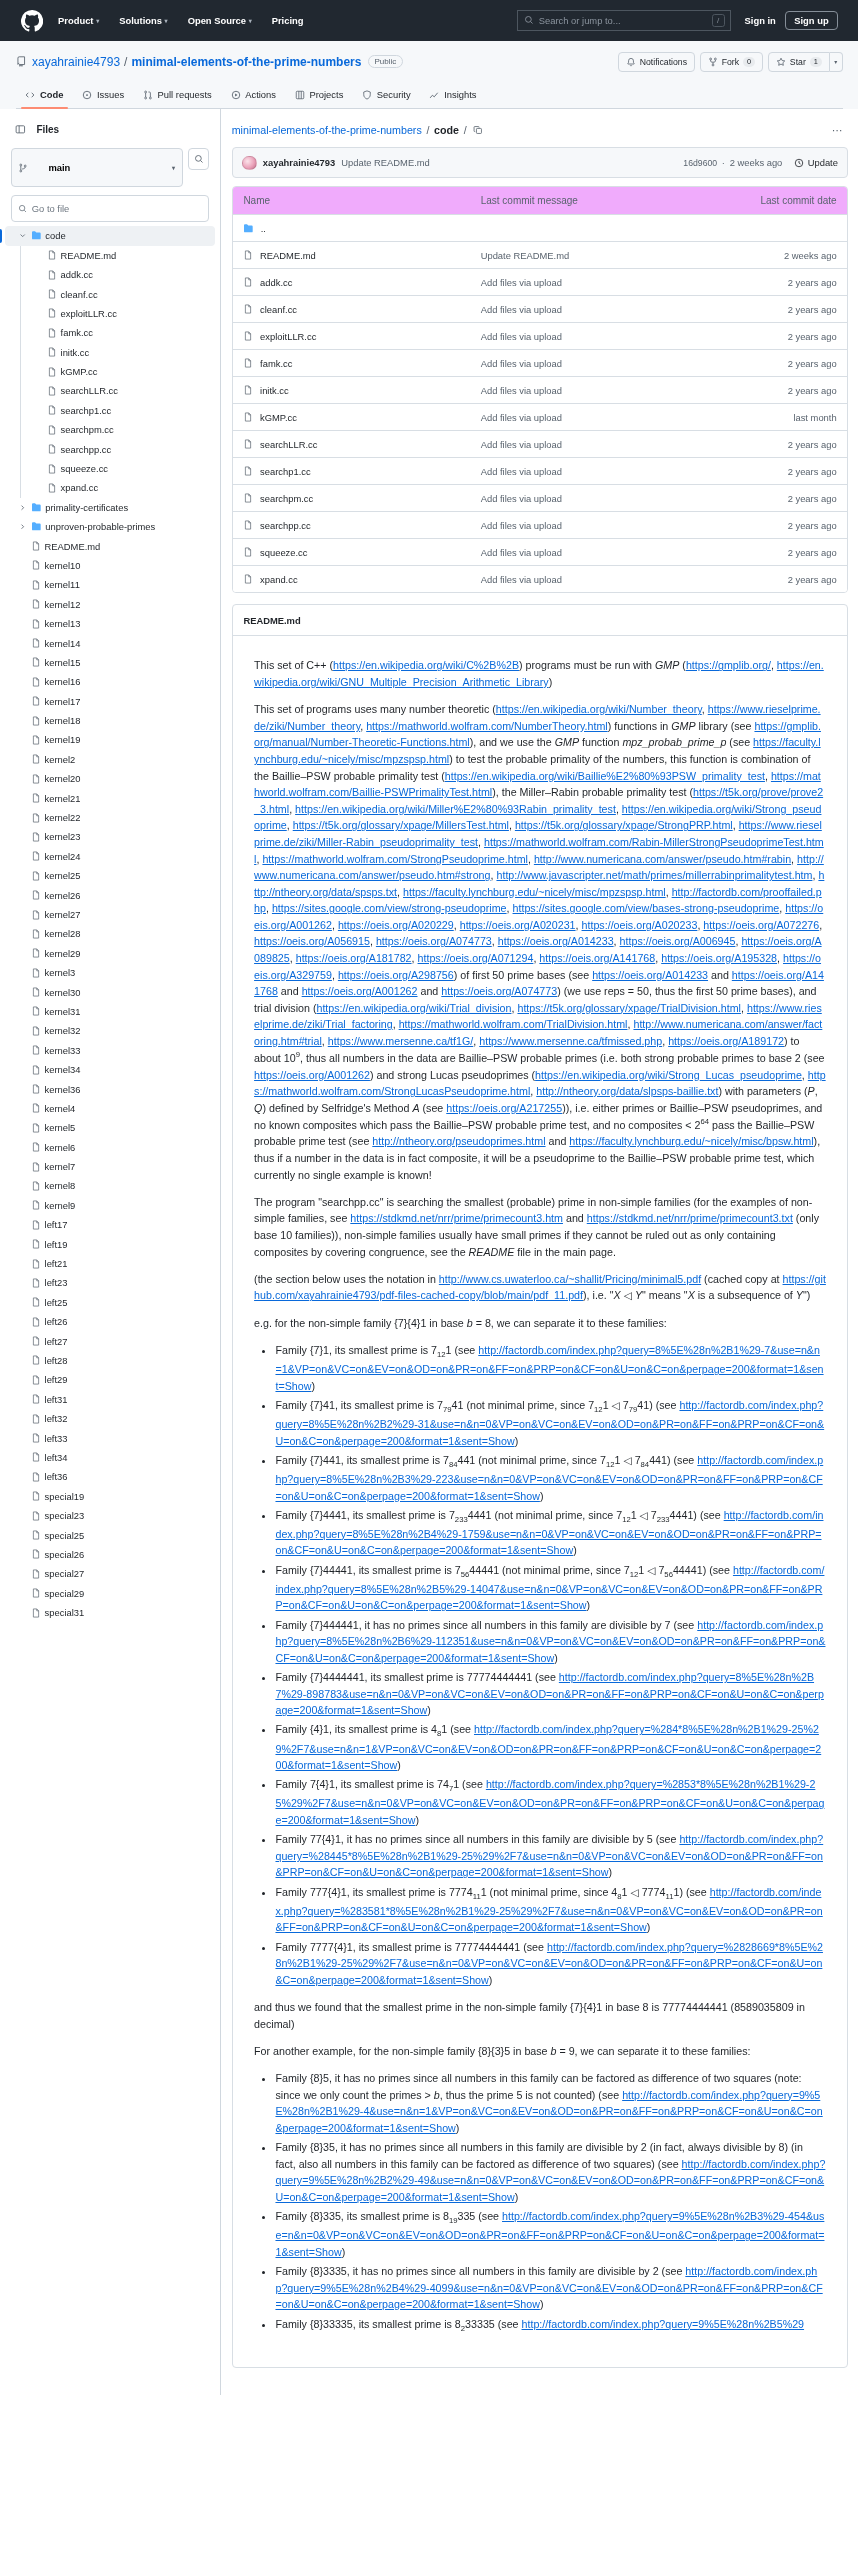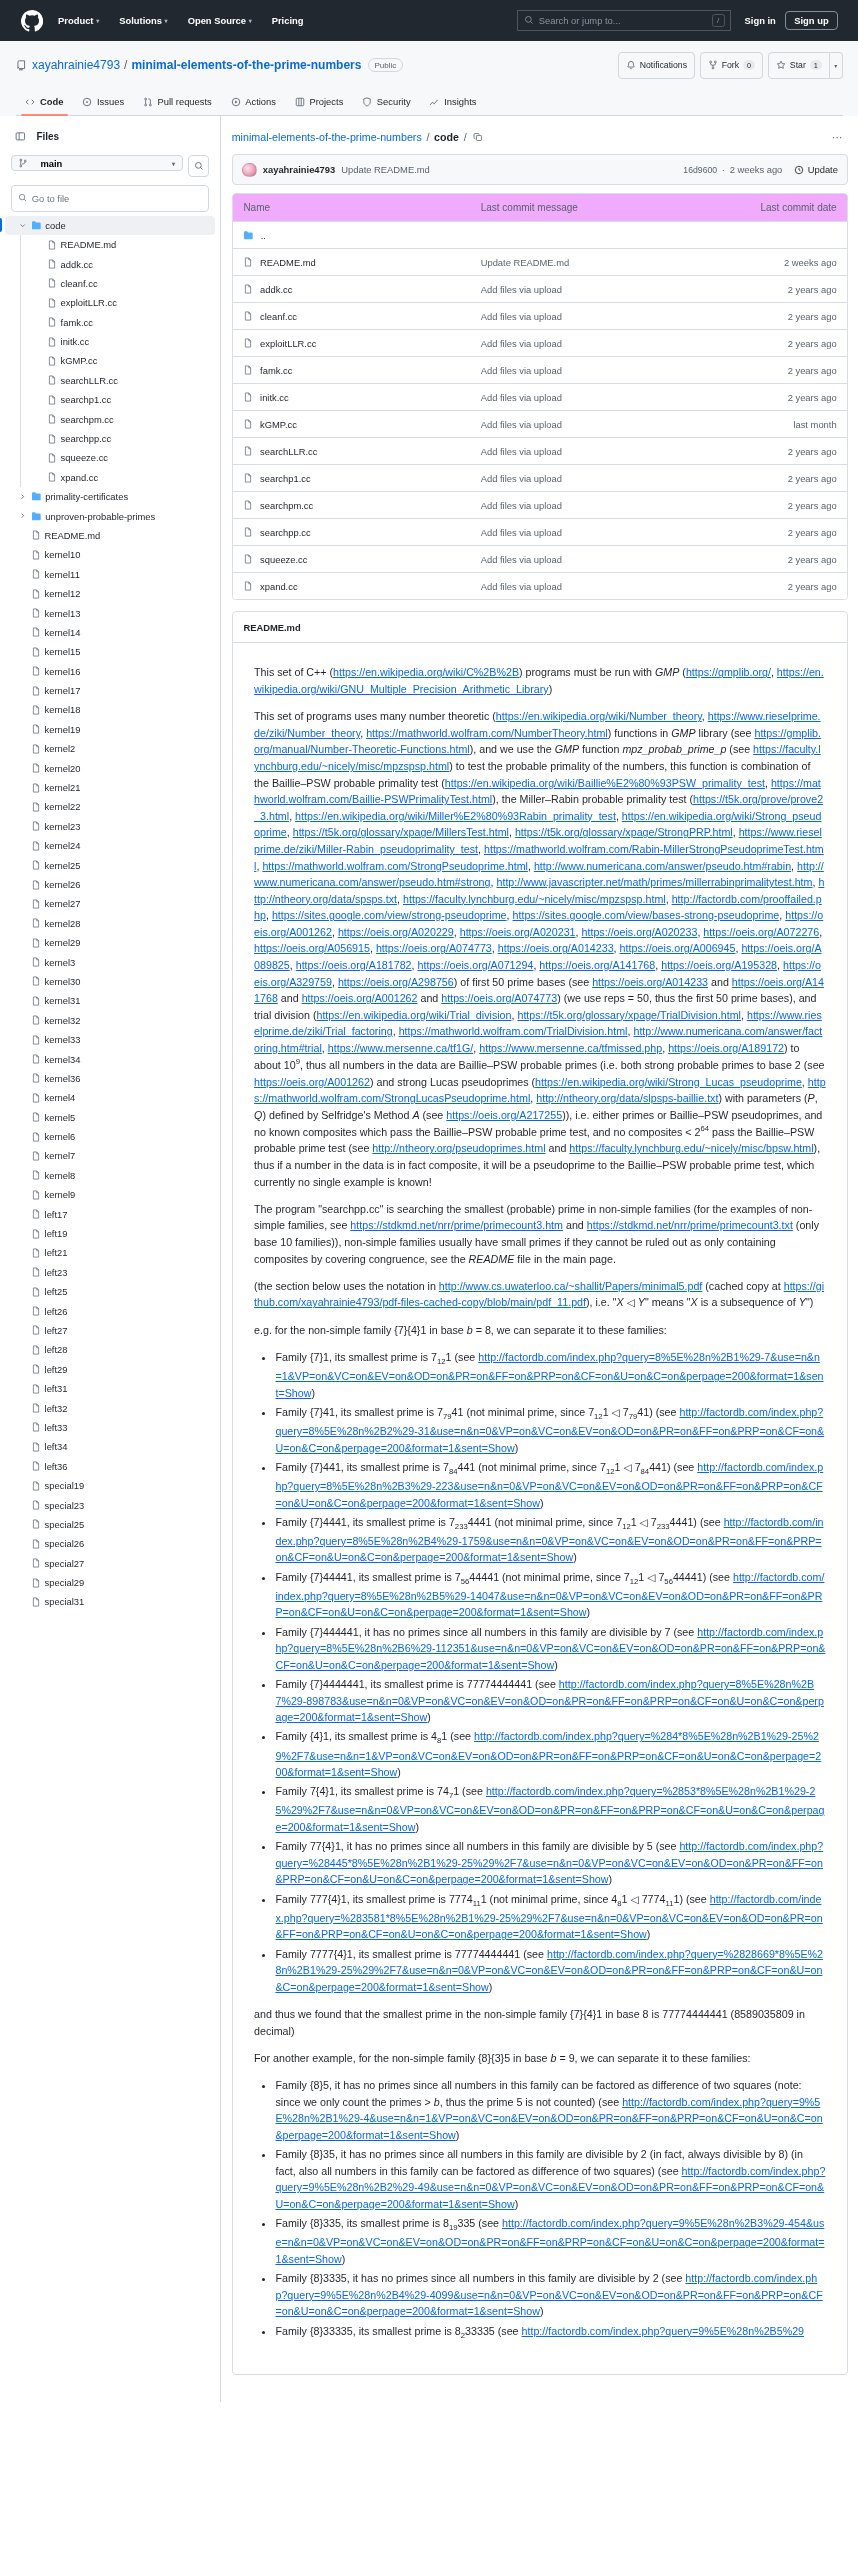--- a/index.html
+++ b/index.html
@@ -24,40 +24,40 @@
 
   
   .repo-band { background:#f6f8fa; padding:10.7px 16px 0 16px; }
   .repo-title-row { display:flex; align-items:center; }
   .repo-title-row .repo-ic { margin-right:5.3px; }
   .owner-link { color:#0969da; font-size:12px; }
   .repo-sep { color:#59636e; font-size:12px; margin:0 4px; }
   .repo-link { color:#0969da; font-size:12px; font-weight:700; }
   .visibility-pill { margin-left:6.7px; border:0.7px solid #d0d7de; border-radius:668px; padding:1.3px 5.3px; font-size:8px; font-weight:500; color:#59636e; }
   .repo-actions { margin-left:auto; display:flex; align-items:center; gap:5.3px; }
-  .gh-btn { display:flex; align-items:center; gap:4px; background:#f6f8fa; border:0.7px solid #d0d7de; border-radius:4px; height:27px; padding:0 6.7px; font-size:8.7px; font-weight:500; color:#24292f; cursor:pointer; }
+  .gh-btn { display:flex; align-items:center; gap:4px; background:#f6f8fa; border:0.7px solid #d0d7de; border-radius:4px; height:20px; padding:0 6.7px; font-size:8.7px; font-weight:500; color:#24292f; cursor:pointer; }
   .gh-btn .cnt { background:#e8ebee; border-radius:668px; font-size:7.4px; padding:0.7px 4px; font-weight:500; }
   .btn-group { display:flex; }
   .btn-group .gh-btn:first-child { border-radius:4px 0 0 4px; }
   .btn-group .gh-btn.caret-seg { border-radius:0 4px 4px 0; border-left:0; padding:0 4.7px; font-size:6px; color:#59636e; }
 
   .tabs { display:flex; margin-top:10.7px; border-bottom:0.7px solid #d0d7de; }
   .tab { display:flex; align-items:center; gap:4.7px; padding:6.7px 9.4px 8px 9.4px; font-size:9.4px; color:#1f2328; position:relative; cursor:pointer; }
   .tab .t-ic { color:#59636e; }
   .tab.active { font-weight:600; }
   .tab.active::after { content:""; position:absolute; left:5.3px; right:5.3px; bottom:-0.7px; height:1.3px; background:#fd8c73; border-radius:2px; }
 
   
   .content { display:flex; align-items:stretch; background:#fff; }
   .sidebar { width:221px; min-width:221px; border-right:0.7px solid #d0d7de; padding-top:10.7px; }
   .files-title-row { display:flex; align-items:center; gap:6.7px; padding:0 10.7px; }
   .files-title { font-size:10px; font-weight:600; }
   .panel-btn { width:19px; height:19px; border-radius:4px; display:flex; align-items:center; justify-content:center; cursor:pointer; }
   .branch-row { display:flex; gap:5.3px; padding:0 10.7px; margin-top:9.4px; }
-  .branch-btn { flex:1; height:16px; border:0.7px solid #d0d7de; background:#f6f8fa; border-radius:4px; display:flex; align-items:center; gap:12px; padding:0 6.7px; font-size:9.4px; font-weight:600; cursor:pointer; }
+  .branch-btn { flex:1; height:39px; border:0.7px solid #d0d7de; background:#f6f8fa; border-radius:4px; display:flex; align-items:center; gap:20px; padding:0 6.7px; font-size:9.4px; font-weight:600; cursor:pointer; }
   .branch-btn .bcaret { margin-left:auto; font-size:6px; color:#59636e; }
   .icon-btn { width:21.4px; height:21.4px; border:0.7px solid #d0d7de; background:#fff; border-radius:4px; display:flex; align-items:center; justify-content:center; cursor:pointer; }
   .goto-wrap { margin:8px 10.7px 4px 10.7px; height:27px; border:0.7px solid #d0d7de; border-radius:4px; display:flex; align-items:center; gap:4.7px; padding:0 6px; }
   .goto-wrap input { border:0; outline:0; flex:1; font-size:9.4px; font-family:"Liberation Sans",sans-serif; color:#1f2328; background:transparent; }
   .goto-wrap input::placeholder { color:#6e7781; }
   .tree { list-style:none; margin-top:4px; padding-bottom:16px; }
   .tree li { position:relative; height:19.4px; display:flex; align-items:center; gap:3.3px; font-size:9.4px; padding-left:12px; margin:0 5.3px; border-radius:4px; cursor:pointer; }
   .tree li .chev { width:10.7px; display:flex; justify-content:center; color:#59636e; }
   .tree li.child { padding-left:28px; }
   .tree li.child::before { content:""; position:absolute; left:14.7px; top:0; bottom:0; width:0.7px; background:#d8dee4; }
@@ -1424,21 +1424,21 @@
       </div>
 
       <div class="readme-box">
         <div class="readme-head">
           <span>README.md</span>
         </div>
         <div class="readme-body" id="md-body">
             <p>This set of C++ (<a class="mdlink" href="#">https://en.wikipedia.org/wiki/C%2B%2B</a>) programs must be run with <em>GMP</em> (<a class="mdlink" href="#">https://gmplib.org/</a>, <a class="mdlink" href="#">https://en.wikipedia.org/wiki/GNU_Multiple_Precision_Arithmetic_Library</a>)</p>
             <p>This set of programs uses many number theoretic (<a class="mdlink" href="#">https://en.wikipedia.org/wiki/Number_theory</a>, <a class="mdlink" href="#">https://www.rieselprime.de/ziki/Number_theory</a>, <a class="mdlink" href="#">https://mathworld.wolfram.com/NumberTheory.html</a>) functions in <em>GMP</em> library (see <a class="mdlink" href="#">https://gmplib.org/manual/Number-Theoretic-Functions.html</a>), and we use the <em>GMP</em> function <em>mpz_probab_prime_p</em> (see <a class="mdlink" href="#">https://faculty.lynchburg.edu/~nicely/misc/mpzspsp.html</a>) to test the probable primality of the numbers, this function is combination of the Baillie–PSW probable primality test (<a class="mdlink" href="#">https://en.wikipedia.org/wiki/Baillie%E2%80%93PSW_primality_test</a>, <a class="mdlink" href="#">https://mathworld.wolfram.com/Baillie-PSWPrimalityTest.html</a>), the Miller–Rabin probable primality test (<a class="mdlink" href="#">https://t5k.org/prove/prove2_3.html</a>, <a class="mdlink" href="#">https://en.wikipedia.org/wiki/Miller%E2%80%93Rabin_primality_test</a>, <a class="mdlink" href="#">https://en.wikipedia.org/wiki/Strong_pseudoprime</a>, <a class="mdlink" href="#">https://t5k.org/glossary/xpage/MillersTest.html</a>, <a class="mdlink" href="#">https://t5k.org/glossary/xpage/StrongPRP.html</a>, <a class="mdlink" href="#">https://www.rieselprime.de/ziki/Miller-Rabin_pseudoprimality_test</a>, <a class="mdlink" href="#">https://mathworld.wolfram.com/Rabin-MillerStrongPseudoprimeTest.html</a>, <a class="mdlink" href="#">https://mathworld.wolfram.com/StrongPseudoprime.html</a>, <a class="mdlink" href="#">http://www.numericana.com/answer/pseudo.htm#rabin</a>, <a class="mdlink" href="#">http://www.numericana.com/answer/pseudo.htm#strong</a>, <a class="mdlink" href="#">http://www.javascripter.net/math/primes/millerrabinprimalitytest.htm</a>, <a class="mdlink" href="#">http://ntheory.org/data/spsps.txt</a>, <a class="mdlink" href="#">https://faculty.lynchburg.edu/~nicely/misc/mpzspsp.html</a>, <a class="mdlink" href="#">http://factordb.com/prooffailed.php</a>, <a class="mdlink" href="#">https://sites.google.com/view/strong-pseudoprime</a>, <a class="mdlink" href="#">https://sites.google.com/view/bases-strong-pseudoprime</a>, <a class="mdlink" href="#">https://oeis.org/A001262</a>, <a class="mdlink" href="#">https://oeis.org/A020229</a>, <a class="mdlink" href="#">https://oeis.org/A020231</a>, <a class="mdlink" href="#">https://oeis.org/A020233</a>, <a class="mdlink" href="#">https://oeis.org/A072276</a>, <a class="mdlink" href="#">https://oeis.org/A056915</a>, <a class="mdlink" href="#">https://oeis.org/A074773</a>, <a class="mdlink" href="#">https://oeis.org/A014233</a>, <a class="mdlink" href="#">https://oeis.org/A006945</a>, <a class="mdlink" href="#">https://oeis.org/A089825</a>, <a class="mdlink" href="#">https://oeis.org/A181782</a>, <a class="mdlink" href="#">https://oeis.org/A071294</a>, <a class="mdlink" href="#">https://oeis.org/A141768</a>, <a class="mdlink" href="#">https://oeis.org/A195328</a>, <a class="mdlink" href="#">https://oeis.org/A329759</a>, <a class="mdlink" href="#">https://oeis.org/A298756</a>) of first 50 prime bases (see <a class="mdlink" href="#">https://oeis.org/A014233</a> and <a class="mdlink" href="#">https://oeis.org/A141768</a> and <a class="mdlink" href="#">https://oeis.org/A001262</a> and <a class="mdlink" href="#">https://oeis.org/A074773</a>) (we use reps = 50, thus the first 50 prime bases), and trial division (<a class="mdlink" href="#">https://en.wikipedia.org/wiki/Trial_division</a>, <a class="mdlink" href="#">https://t5k.org/glossary/xpage/TrialDivision.html</a>, <a class="mdlink" href="#">https://www.rieselprime.de/ziki/Trial_factoring</a>, <a class="mdlink" href="#">https://mathworld.wolfram.com/TrialDivision.html</a>, <a class="mdlink" href="#">http://www.numericana.com/answer/factoring.htm#trial</a>, <a class="mdlink" href="#">https://www.mersenne.ca/tf1G/</a>, <a class="mdlink" href="#">https://www.mersenne.ca/tfmissed.php</a>, <a class="mdlink" href="#">https://oeis.org/A189172</a>) to about 10<sup>9</sup>, thus all numbers in the data are Baillie–PSW probable primes (i.e. both strong probable primes to base 2 (see <a class="mdlink" href="#">https://oeis.org/A001262</a>) and strong Lucas pseudoprimes (<a class="mdlink" href="#">https://en.wikipedia.org/wiki/Strong_Lucas_pseudoprime</a>, <a class="mdlink" href="#">https://mathworld.wolfram.com/StrongLucasPseudoprime.html</a>, <a class="mdlink" href="#">http://ntheory.org/data/slpsps-baillie.txt</a>) with parameters (<em>P</em>, <em>Q</em>) defined by Selfridge's Method <em>A</em> (see <a class="mdlink" href="#">https://oeis.org/A217255</a>)), i.e. either primes or Baillie–PSW pseudoprimes, and no known composites which pass the Baillie–PSW probable prime test, and no composites &lt; 2<sup>64</sup> pass the Baillie–PSW probable prime test (see <a class="mdlink" href="#">http://ntheory.org/pseudoprimes.html</a> and <a class="mdlink" href="#">https://faculty.lynchburg.edu/~nicely/misc/bpsw.html</a>), thus if a number in the data is in fact composite, it will be a pseudoprime to the Baillie–PSW probable prime test, which currently no single example is known!</p>
             <p>The program "searchpp.cc" is searching the smallest (probable) prime in non-simple families (for the examples of non-simple families, see <a class="mdlink" href="#">https://stdkmd.net/nrr/prime/primecount3.htm</a> and <a class="mdlink" href="#">https://stdkmd.net/nrr/prime/primecount3.txt</a> (only base 10 families)), non-simple families usually have small primes if they cannot be ruled out as only containing composites by covering congruence, see the <em>README</em> file in the main page.</p>
-            <p>(the section below uses the notation in <a class="mdlink" href="#">http://www.cs.uwaterloo.ca/~shallit/Papers/minimal5.pdf</a> (cached copy at <a class="mdlink" href="#">https://github.com/xayahrainie4793/pdf-files-cached-copy/blob/main/pdf_11.pdf</a>), i.e. "<em>X</em> ◁ <em>Y</em>" means "<em>X</em> is a subsequence of <em>Y</em>")</p>
+            <p>(the section below uses the notation in <a class="mdlink" href="#">http://www.cs.uwaterloo.ca/~shallit/Pricing/minimal5.pdf</a> (cached copy at <a class="mdlink" href="#">https://github.com/xayahrainie4793/pdf-files-cached-copy/blob/main/pdf_11.pdf</a>), i.e. "<em>X</em> ◁ <em>Y</em>" means "<em>X</em> is a subsequence of <em>Y</em>")</p>
             <p>e.g. for the non-simple family {7}{4}1 in base <em>b</em> = 8, we can separate it to these families:</p>
             <ul>
               <li>Family {7}1, its smallest prime is 7<sub>12</sub>1 (see <a class="mdlink" href="#">http://factordb.com/index.php?query=8%5E%28n%2B1%29-7&amp;use=n&amp;n=1&amp;VP=on&amp;VC=on&amp;EV=on&amp;OD=on&amp;PR=on&amp;FF=on&amp;PRP=on&amp;CF=on&amp;U=on&amp;C=on&amp;perpage=200&amp;format=1&amp;sent=Show</a>)</li>
               <li>Family {7}41, its smallest prime is 7<sub>79</sub>41 (not minimal prime, since 7<sub>12</sub>1 ◁ 7<sub>79</sub>41) (see <a class="mdlink" href="#">http://factordb.com/index.php?query=8%5E%28n%2B2%29-31&amp;use=n&amp;n=0&amp;VP=on&amp;VC=on&amp;EV=on&amp;OD=on&amp;PR=on&amp;FF=on&amp;PRP=on&amp;CF=on&amp;U=on&amp;C=on&amp;perpage=200&amp;format=1&amp;sent=Show</a>)</li>
               <li>Family {7}441, its smallest prime is 7<sub>84</sub>441 (not minimal prime, since 7<sub>12</sub>1 ◁ 7<sub>84</sub>441) (see <a class="mdlink" href="#">http://factordb.com/index.php?query=8%5E%28n%2B3%29-223&amp;use=n&amp;n=0&amp;VP=on&amp;VC=on&amp;EV=on&amp;OD=on&amp;PR=on&amp;FF=on&amp;PRP=on&amp;CF=on&amp;U=on&amp;C=on&amp;perpage=200&amp;format=1&amp;sent=Show</a>)</li>
               <li>Family {7}4441, its smallest prime is 7<sub>233</sub>4441 (not minimal prime, since 7<sub>12</sub>1 ◁ 7<sub>233</sub>4441) (see <a class="mdlink" href="#">http://factordb.com/index.php?query=8%5E%28n%2B4%29-1759&amp;use=n&amp;n=0&amp;VP=on&amp;VC=on&amp;EV=on&amp;OD=on&amp;PR=on&amp;FF=on&amp;PRP=on&amp;CF=on&amp;U=on&amp;C=on&amp;perpage=200&amp;format=1&amp;sent=Show</a>)</li>
               <li>Family {7}44441, its smallest prime is 7<sub>56</sub>44441 (not minimal prime, since 7<sub>12</sub>1 ◁ 7<sub>56</sub>44441) (see <a class="mdlink" href="#">http://factordb.com/index.php?query=8%5E%28n%2B5%29-14047&amp;use=n&amp;n=0&amp;VP=on&amp;VC=on&amp;EV=on&amp;OD=on&amp;PR=on&amp;FF=on&amp;PRP=on&amp;CF=on&amp;U=on&amp;C=on&amp;perpage=200&amp;format=1&amp;sent=Show</a>)</li>
               <li>Family {7}444441, it has no primes since all numbers in this family are divisible by 7 (see <a class="mdlink" href="#">http://factordb.com/index.php?query=8%5E%28n%2B6%29-112351&amp;use=n&amp;n=0&amp;VP=on&amp;VC=on&amp;EV=on&amp;OD=on&amp;PR=on&amp;FF=on&amp;PRP=on&amp;CF=on&amp;U=on&amp;C=on&amp;perpage=200&amp;format=1&amp;sent=Show</a>)</li>
               <li>Family {7}4444441, its smallest prime is 77774444441 (see <a class="mdlink" href="#">http://factordb.com/index.php?query=8%5E%28n%2B7%29-898783&amp;use=n&amp;n=0&amp;VP=on&amp;VC=on&amp;EV=on&amp;OD=on&amp;PR=on&amp;FF=on&amp;PRP=on&amp;CF=on&amp;U=on&amp;C=on&amp;perpage=200&amp;format=1&amp;sent=Show</a>)</li>
               <li>Family {4}1, its smallest prime is 4<sub>8</sub>1 (see <a class="mdlink" href="#">http://factordb.com/index.php?query=%284*8%5E%28n%2B1%29-25%29%2F7&amp;use=n&amp;n=1&amp;VP=on&amp;VC=on&amp;EV=on&amp;OD=on&amp;PR=on&amp;FF=on&amp;PRP=on&amp;CF=on&amp;U=on&amp;C=on&amp;perpage=200&amp;format=1&amp;sent=Show</a>)</li>

